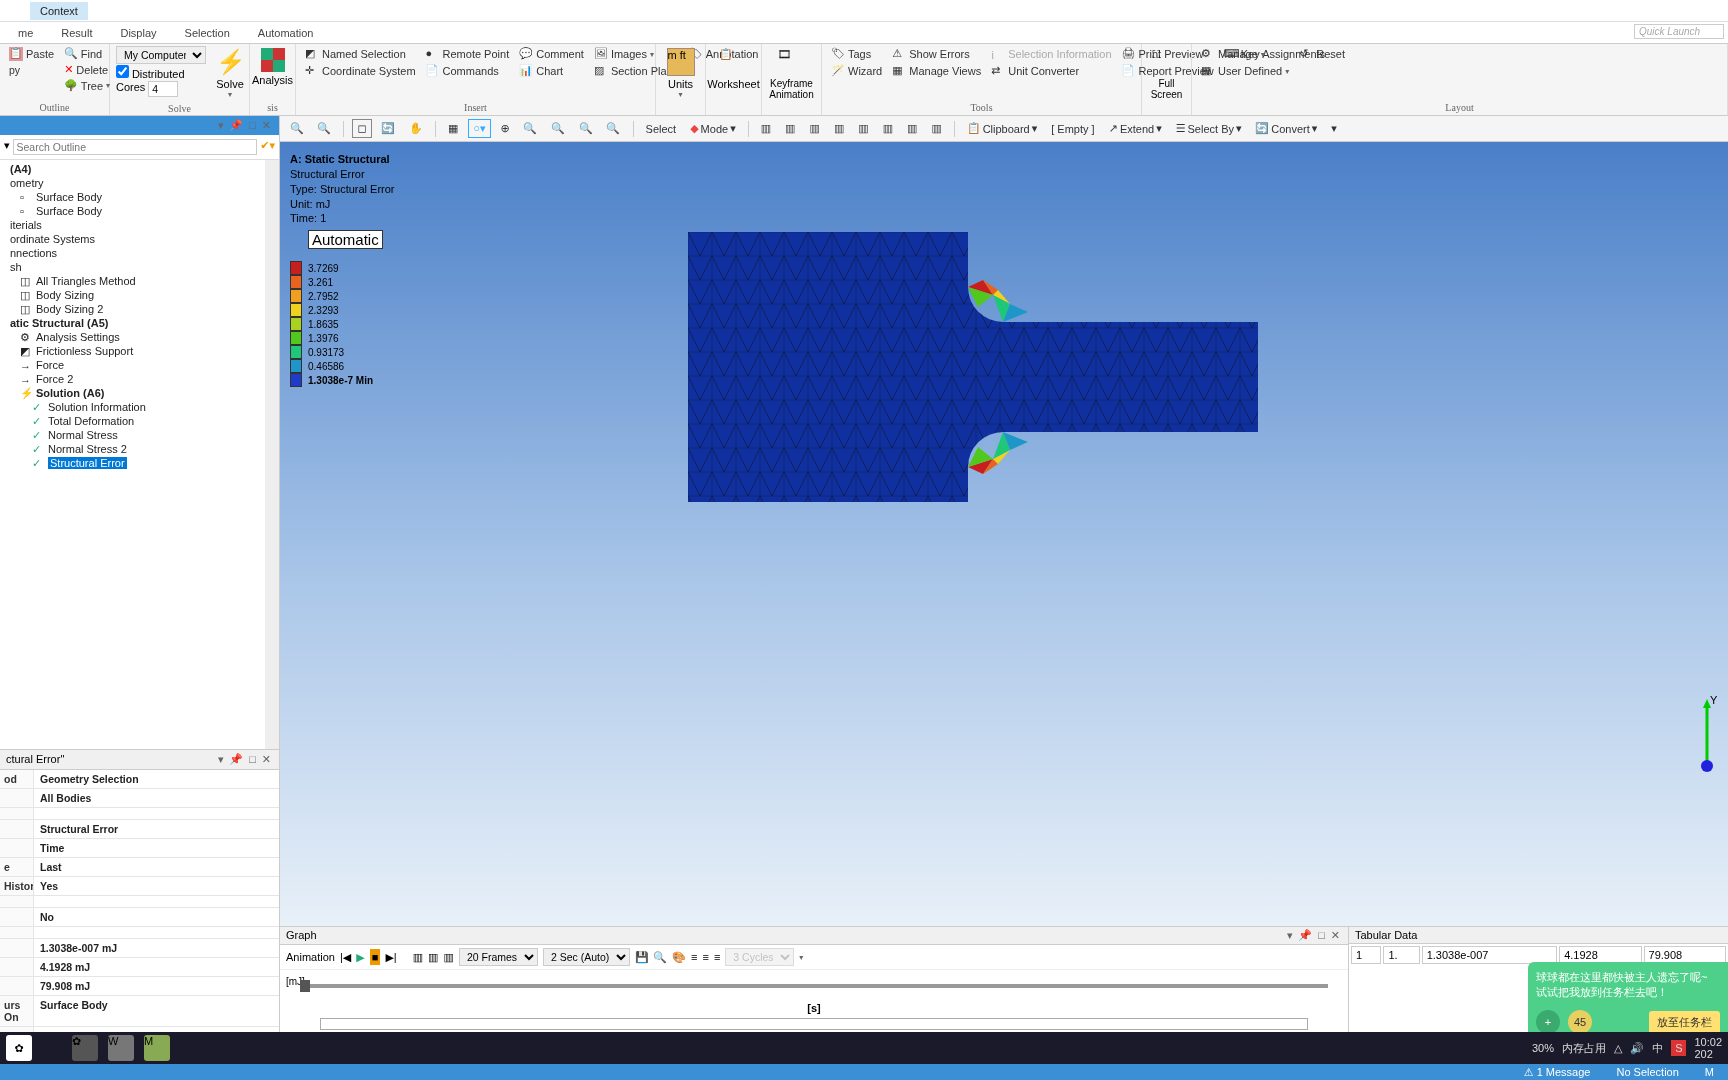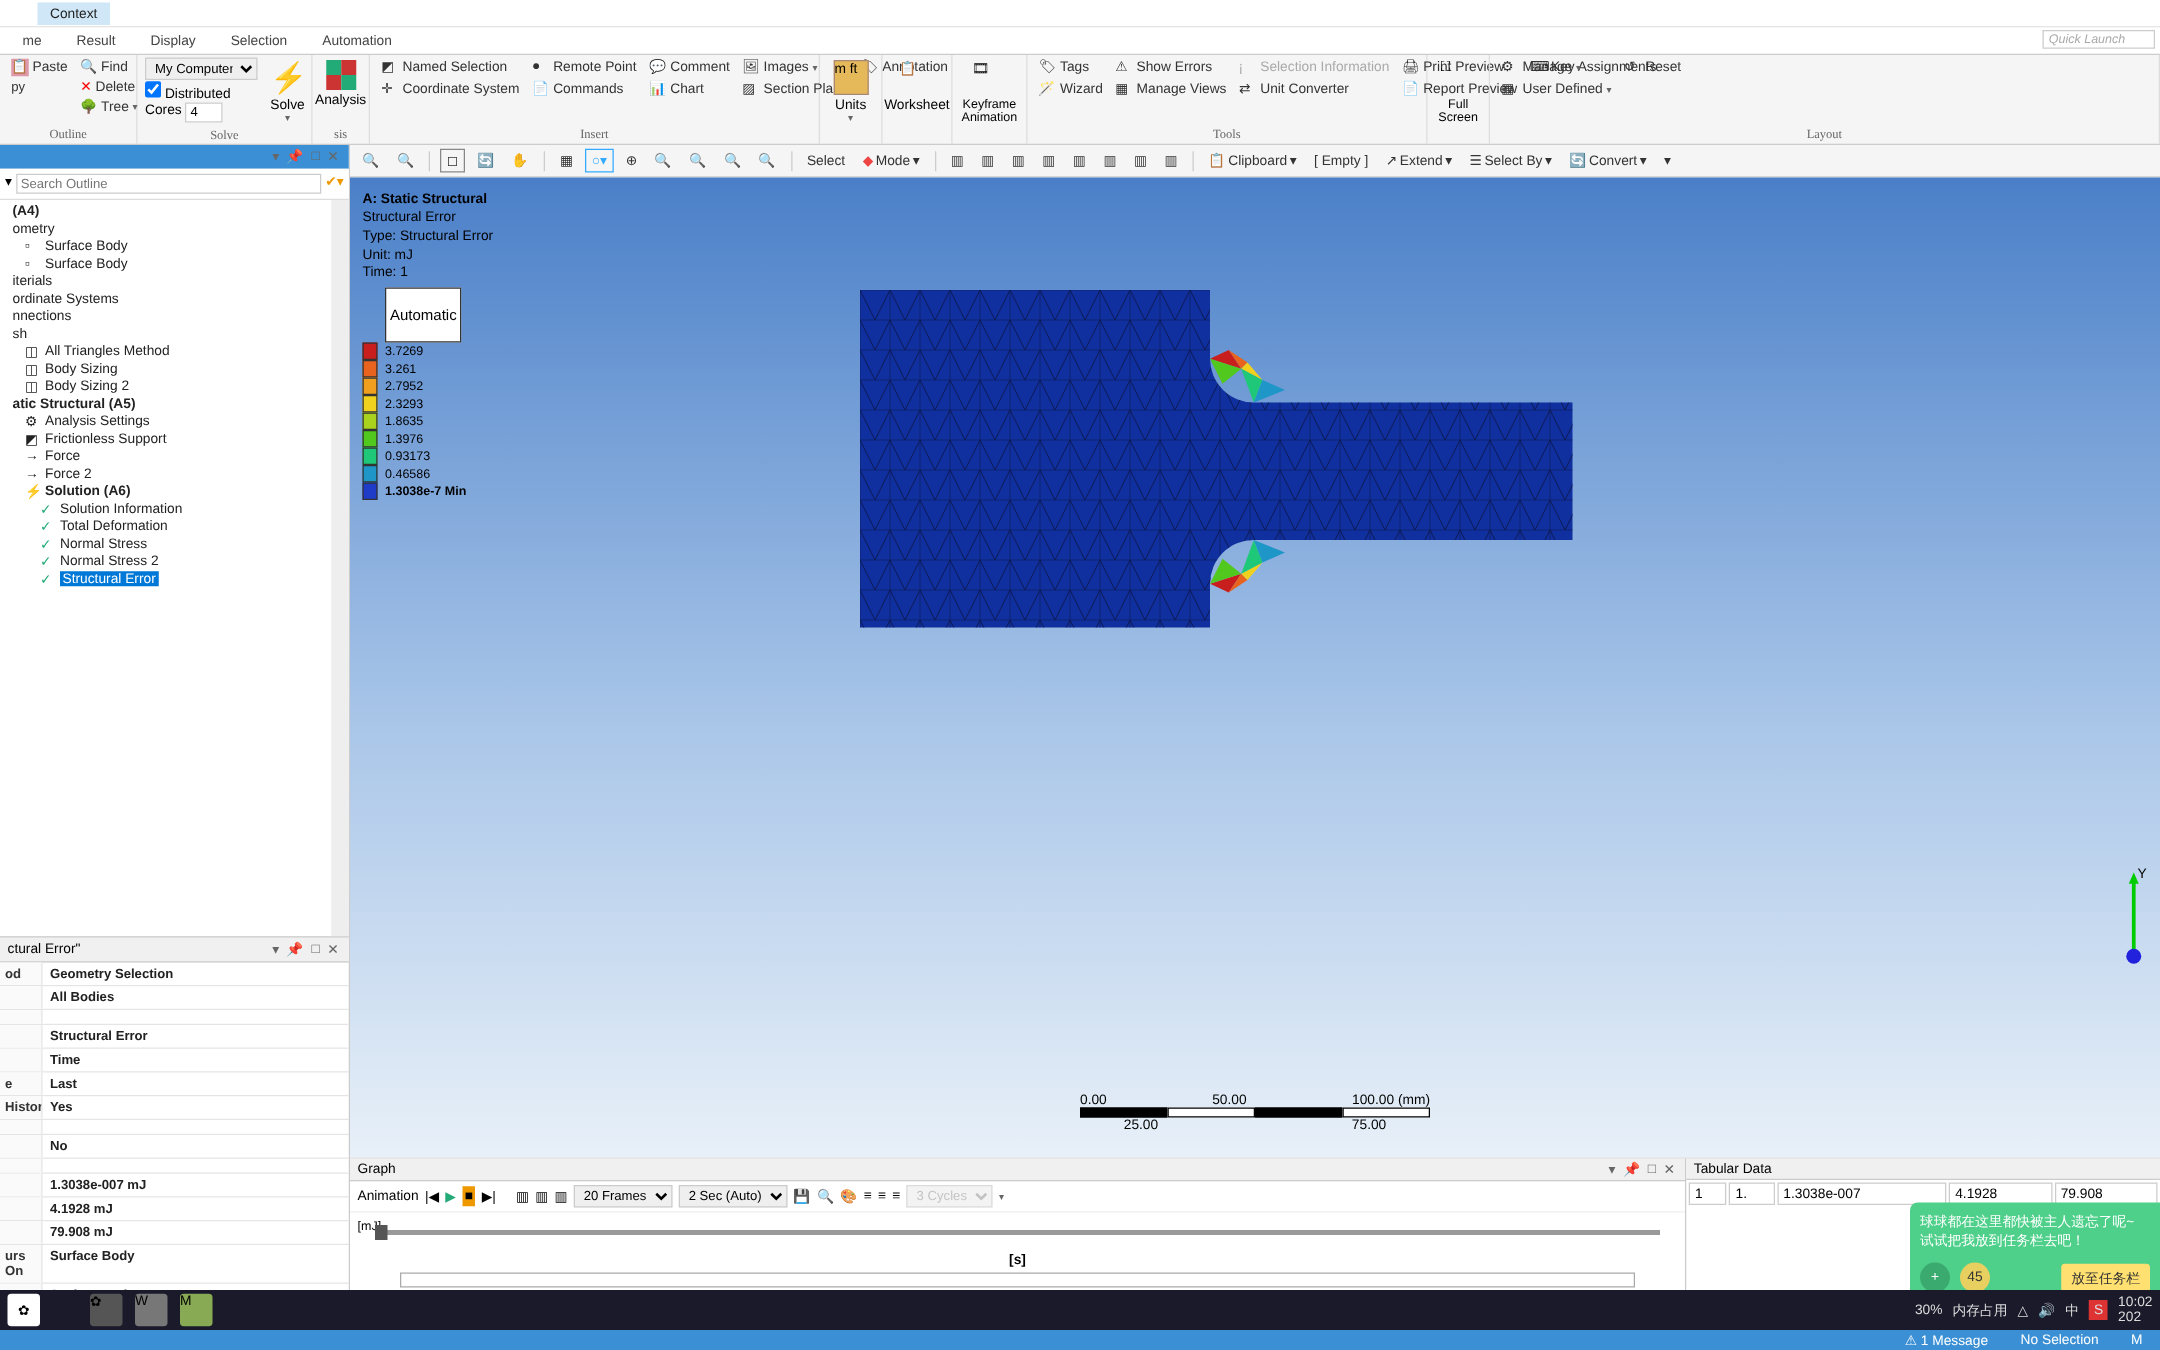--- a/index.html
+++ b/index.html
@@ -40,21 +40,21 @@
 .pcell-l { width: 34px; padding: 3px 4px; background: #fafafa; border-right: 1px solid #e5e5e5; color: #333; font-size: 10.5px; overflow: hidden; }
 .pcell-r { flex: 1; padding: 3px 6px; color: #222; font-size: 10.5px; }
 .center-col { flex: 1; display: flex; flex-direction: column; position: relative; }
 .viewport { flex: 1; background: linear-gradient(#4a7fc8 0%, #a8c5e8 55%, #e8f0f8 100%); position: relative; margin-top: 26px; }
 .vp-text { position: absolute; left: 10px; top: 10px; color: #000; font-size: 11px; line-height: 1.35; }
 .vp-text .b { font-weight: bold; }
 .legend { position: absolute; left: 10px; top: 88px; }
 .leg-bar { display: flex; align-items: center; height: 14px; }
 .leg-sw { width: 12px; height: 14px; border: 1px solid #333; }
 .leg-lbl { margin-left: 6px; color: #000; font-size: 10px; }
-.leg-header { background: #fff; border: 1px solid #333; padding: 14px 3px; font-size: 12px; margin-left: 18px; margin-bottom: 0; display: inline-block; }
+.leg-header { background: #fff; border: 1px solid #333; padding: 0 3px; font-size: 15px; margin-left: 18px; margin-bottom: 12px; display: inline-block; }
 .mesh-body { position: absolute; left: 408px; top: 90px; }
 .axis-triad { position: absolute; right: 6px; bottom: 150px; font-size: 10px; }
 .scale-bar { position: absolute; left: 50%; transform: translateX(-50%); bottom: 20px; width: 280px; }
 .scale-ticks { display: flex; justify-content: space-between; font-size: 10px; color: #000; }
 .scale-rule { height: 8px; display: flex; }
 .scale-rule div { flex: 1; border: 1px solid #000; }
 .scale-rule div:nth-child(odd) { background: #000; }
 .scale-rule div:nth-child(even) { background: #fff; }
 .bottom-panels { height: 132px; display: flex; border-top: 1px solid #ccc; }
 .graph-panel { flex: 1; display: flex; flex-direction: column; background: #fff; }
@@ -606,37 +606,20 @@
         </g>
       </svg>
       <div class="axis-triad">
         <svg width="30" height="80">
             <line x1="15" y1="70" x2="15" y2="10" stroke="#0c0" stroke-width="3"></line>
             <polygon points="15,5 11,14 19,14" fill="#0c0"></polygon>
             <circle cx="15" cy="72" r="6" fill="#22d"></circle>
           </svg>
         <div style="position:absolute;top:0;left:18px">Y</div>
       </div>
-      <div class="scale-bar">
-        <div class="scale-ticks">
-            <span>0.00</span>
-            <span>50.00</span>
-            <span>100.00 (mm)</span>
-          </div>
-        <div class="scale-rule">
-            <div></div>
-            <div></div>
-            <div></div>
-            <div></div>
-          </div>
-        <div class="scale-ticks" style="padding:0 35px">
-            <span>25.00</span>
-            <span>75.00</span>
-          </div>
-      </div>
     </div>
 
     <div class="bottom-panels">
       <div class="graph-panel">
         <div class="gp-hdr">
           <span>Graph</span>
           <div class="win-ctrl">
               <span>▾</span>
               <span>📌</span>
               <span>□</span>

